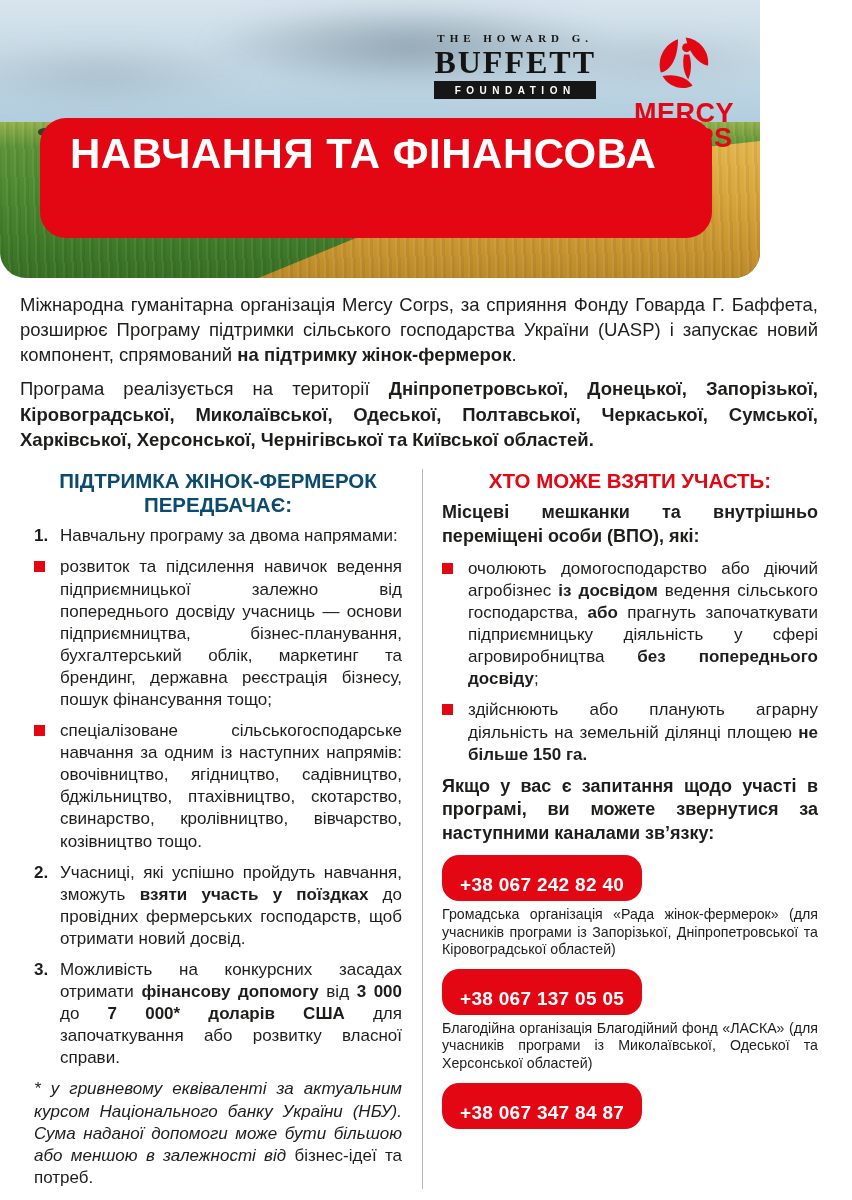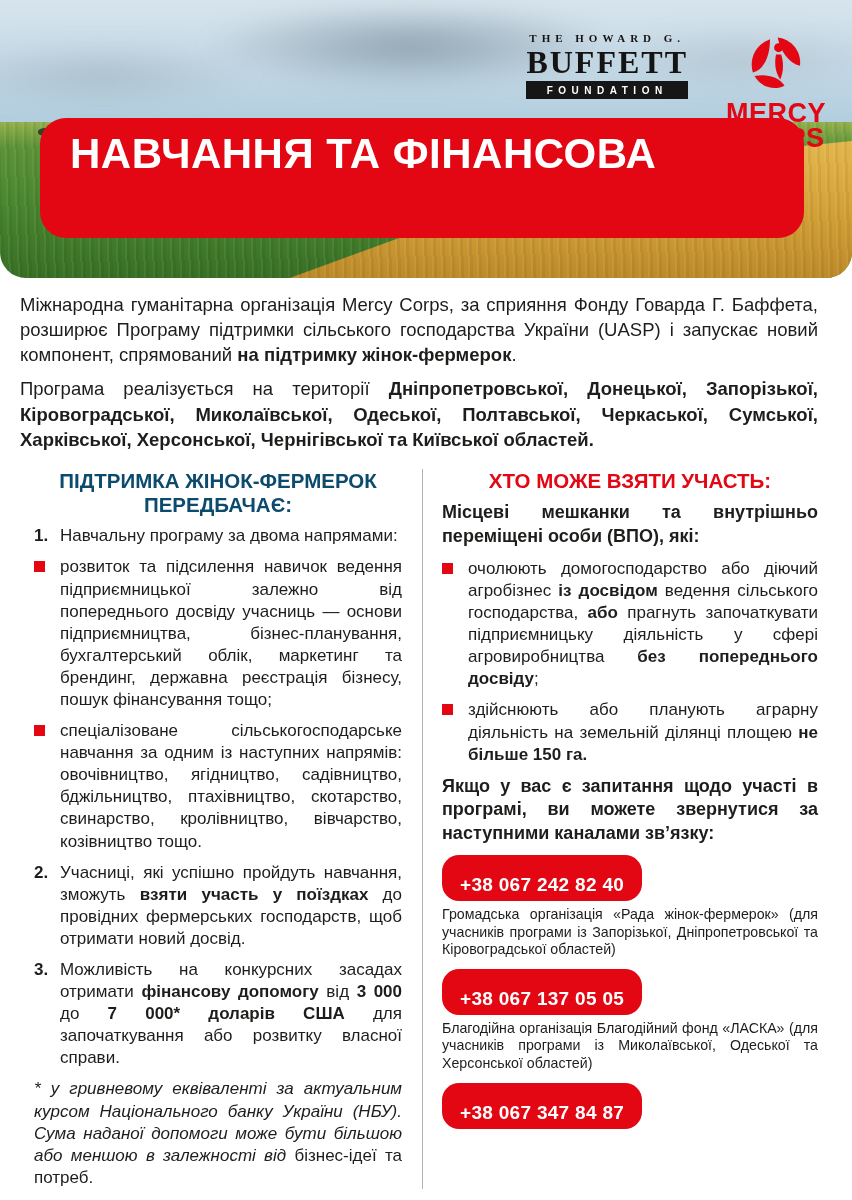--- a/index.html
+++ b/index.html
@@ -4,21 +4,21 @@
 <style>
   html,body{margin:0;padding:0;background:#ffffff;}
   .page{
     position:relative;width:852px;height:1200px;margin:0 auto;background:#fff;
     overflow:hidden;font-family:"Liberation Sans",sans-serif;color:#1d1d1b;
   }
   .b{font-weight:700;}
   .i{font-style:italic;}
 
   
-  .hero{position:relative;width:852px;height:278px;border-radius:0 0 26px 26px;overflow:hidden;}
+  .hero{position:relative;width:760px;height:278px;border-radius:0 0 26px 26px;overflow:hidden;}
   .sky{position:absolute;inset:0 0 52% 0;background:linear-gradient(180deg,#d7e4ed 0%,#c3d8e5 55%,#adcbdd 100%);}
   .cloud{position:absolute;border-radius:50%;filter:blur(10px);}
   .cloud.c1{left:200px;top:2px;width:420px;height:88px;background:radial-gradient(ellipse at center,rgba(96,118,133,.55) 0%,rgba(96,118,133,0) 70%);}
   .cloud.c2{left:-60px;top:40px;width:320px;height:70px;background:radial-gradient(ellipse at center,rgba(130,150,162,.35) 0%,rgba(130,150,162,0) 70%);}
   .cloud.c3{right:-40px;top:26px;width:300px;height:66px;background:radial-gradient(ellipse at center,rgba(140,158,170,.30) 0%,rgba(140,158,170,0) 70%);}
   .field{position:absolute;left:0;right:0;top:44%;bottom:0;
     background:linear-gradient(180deg,#93b14c 0%,#5d9338 16%,#4a872f 52%,#386f25 100%);}
   .gold{position:absolute;inset:0;background:linear-gradient(180deg,#e7bd52 0%,#d5a238 55%,#bd8a2a 100%);
     clip-path:polygon(100% 12%,100% 100%,34% 100%,60% 48%,78% 24%);}
   .grass{position:absolute;inset:0;background:repeating-linear-gradient(88deg,rgba(255,255,255,0.06) 0 2px,rgba(0,0,0,0.05) 2px 5px,transparent 5px 9px);}

